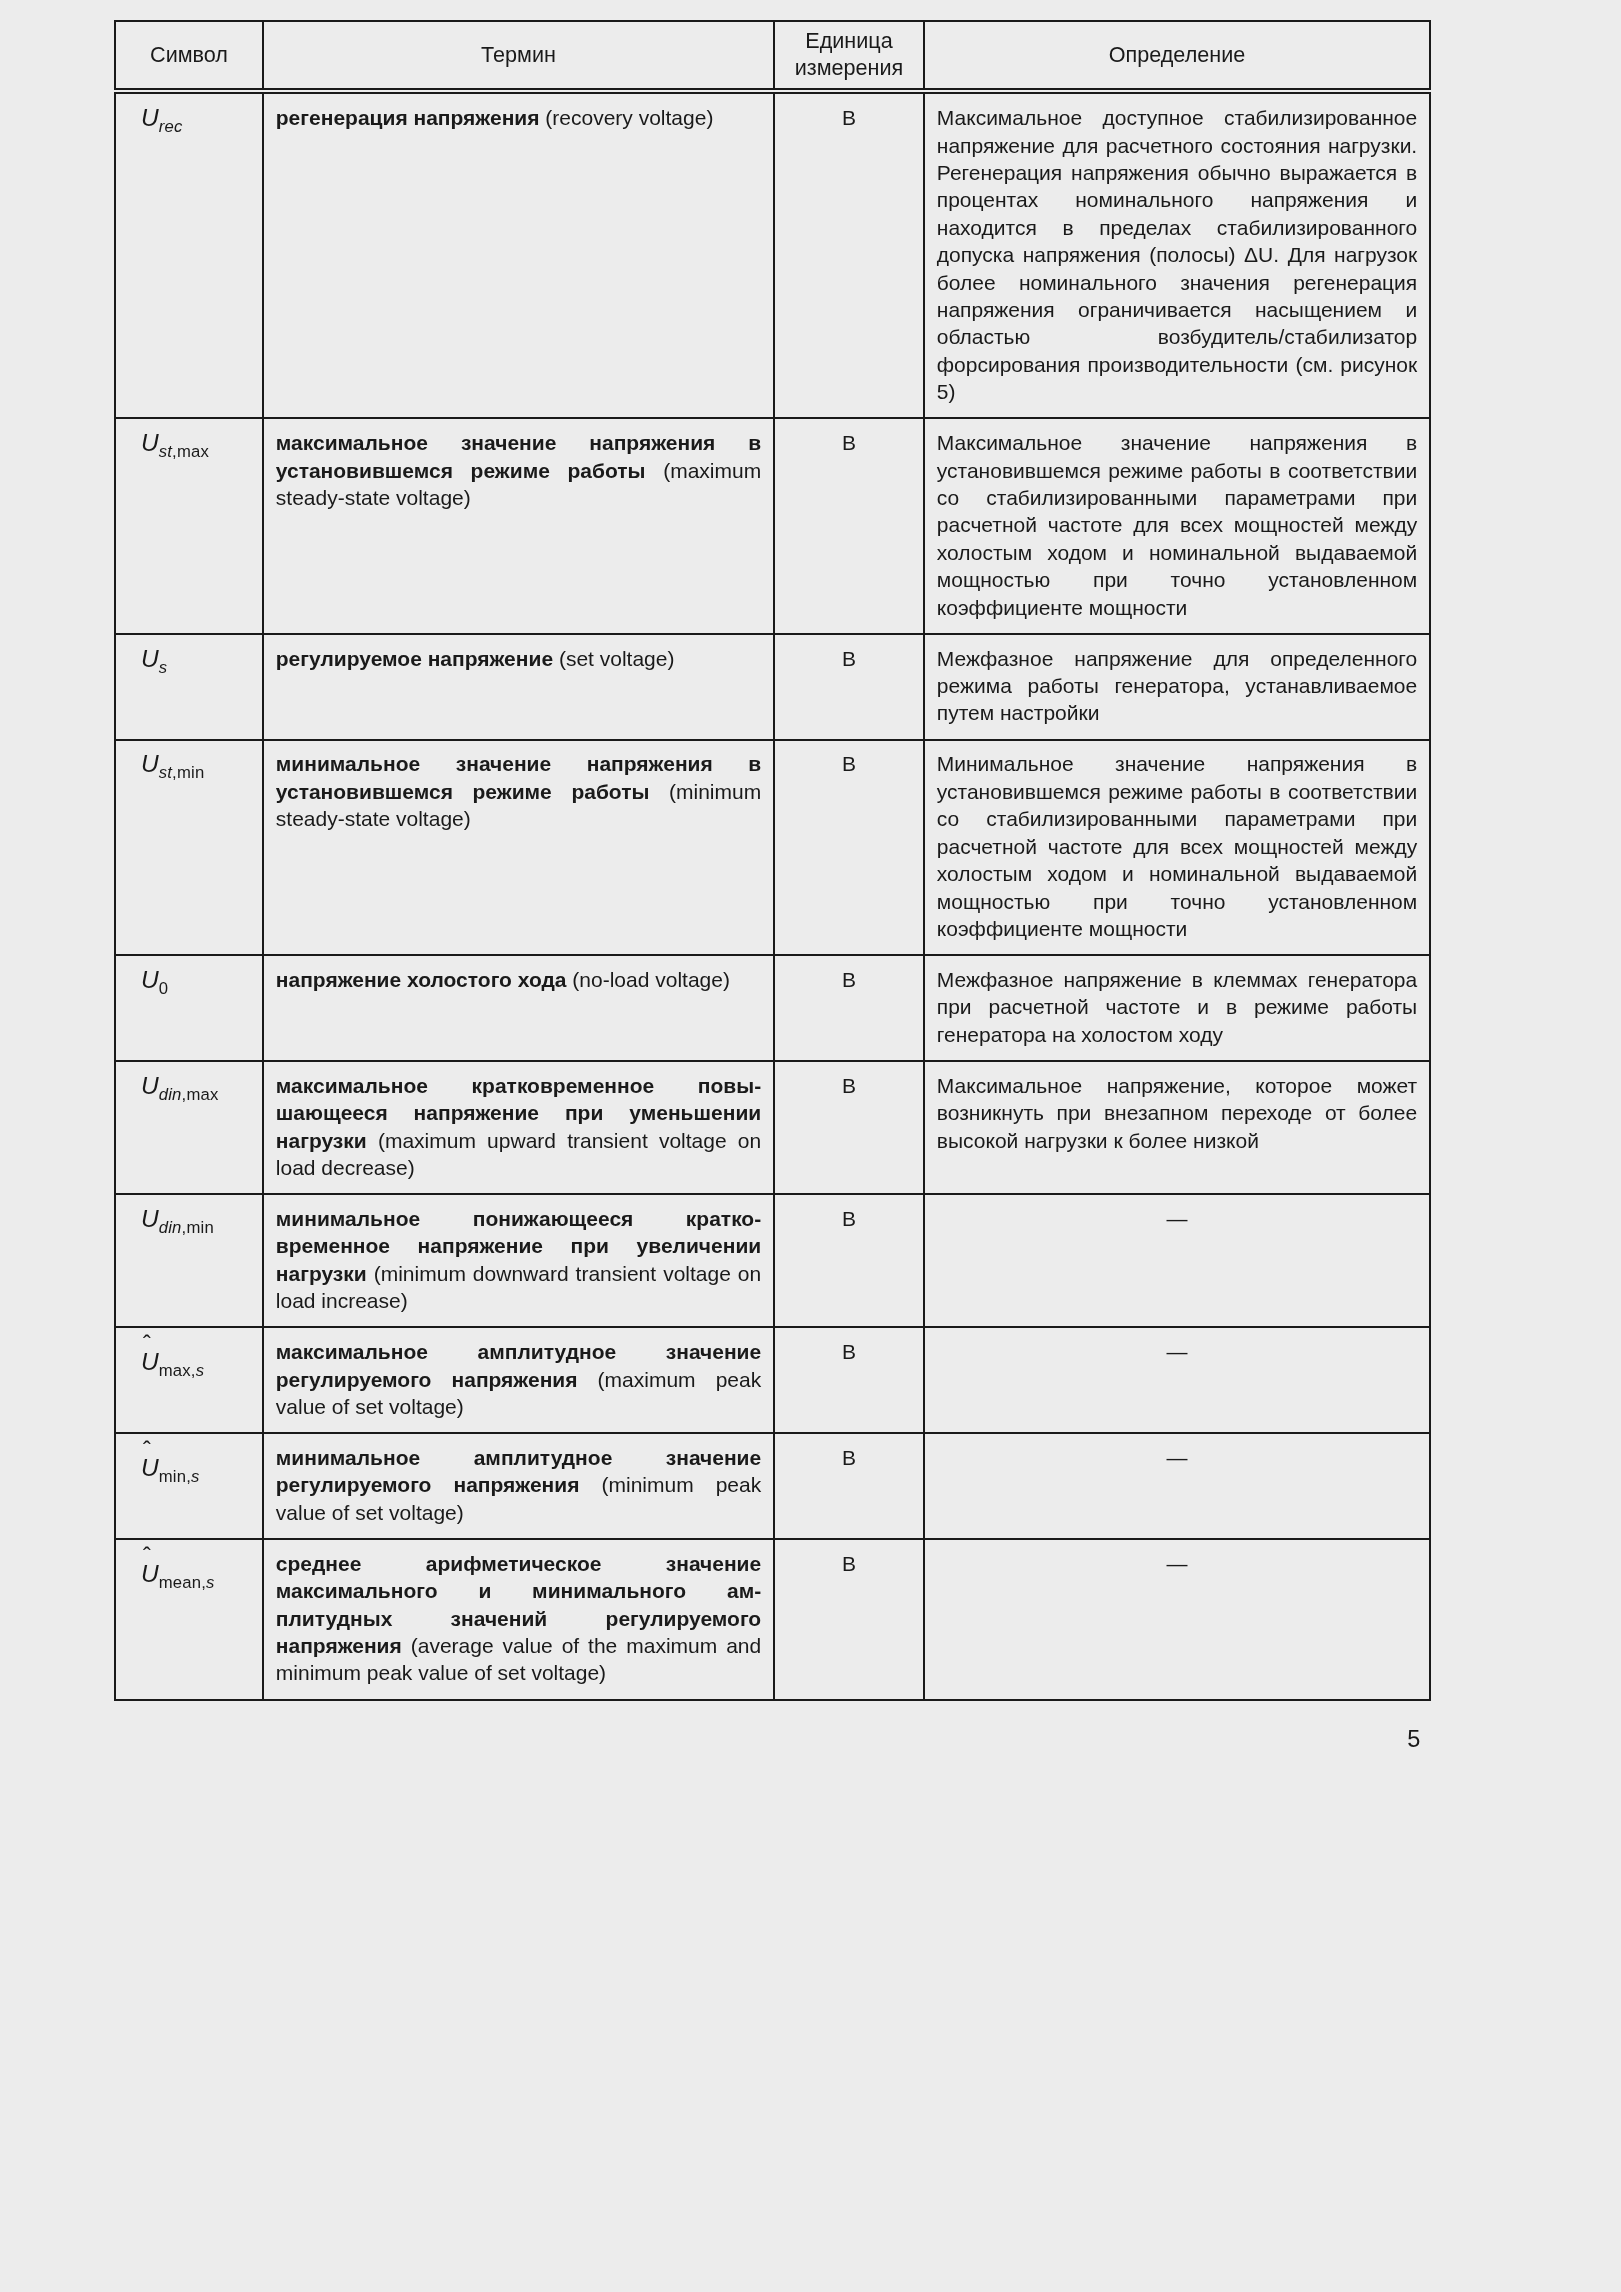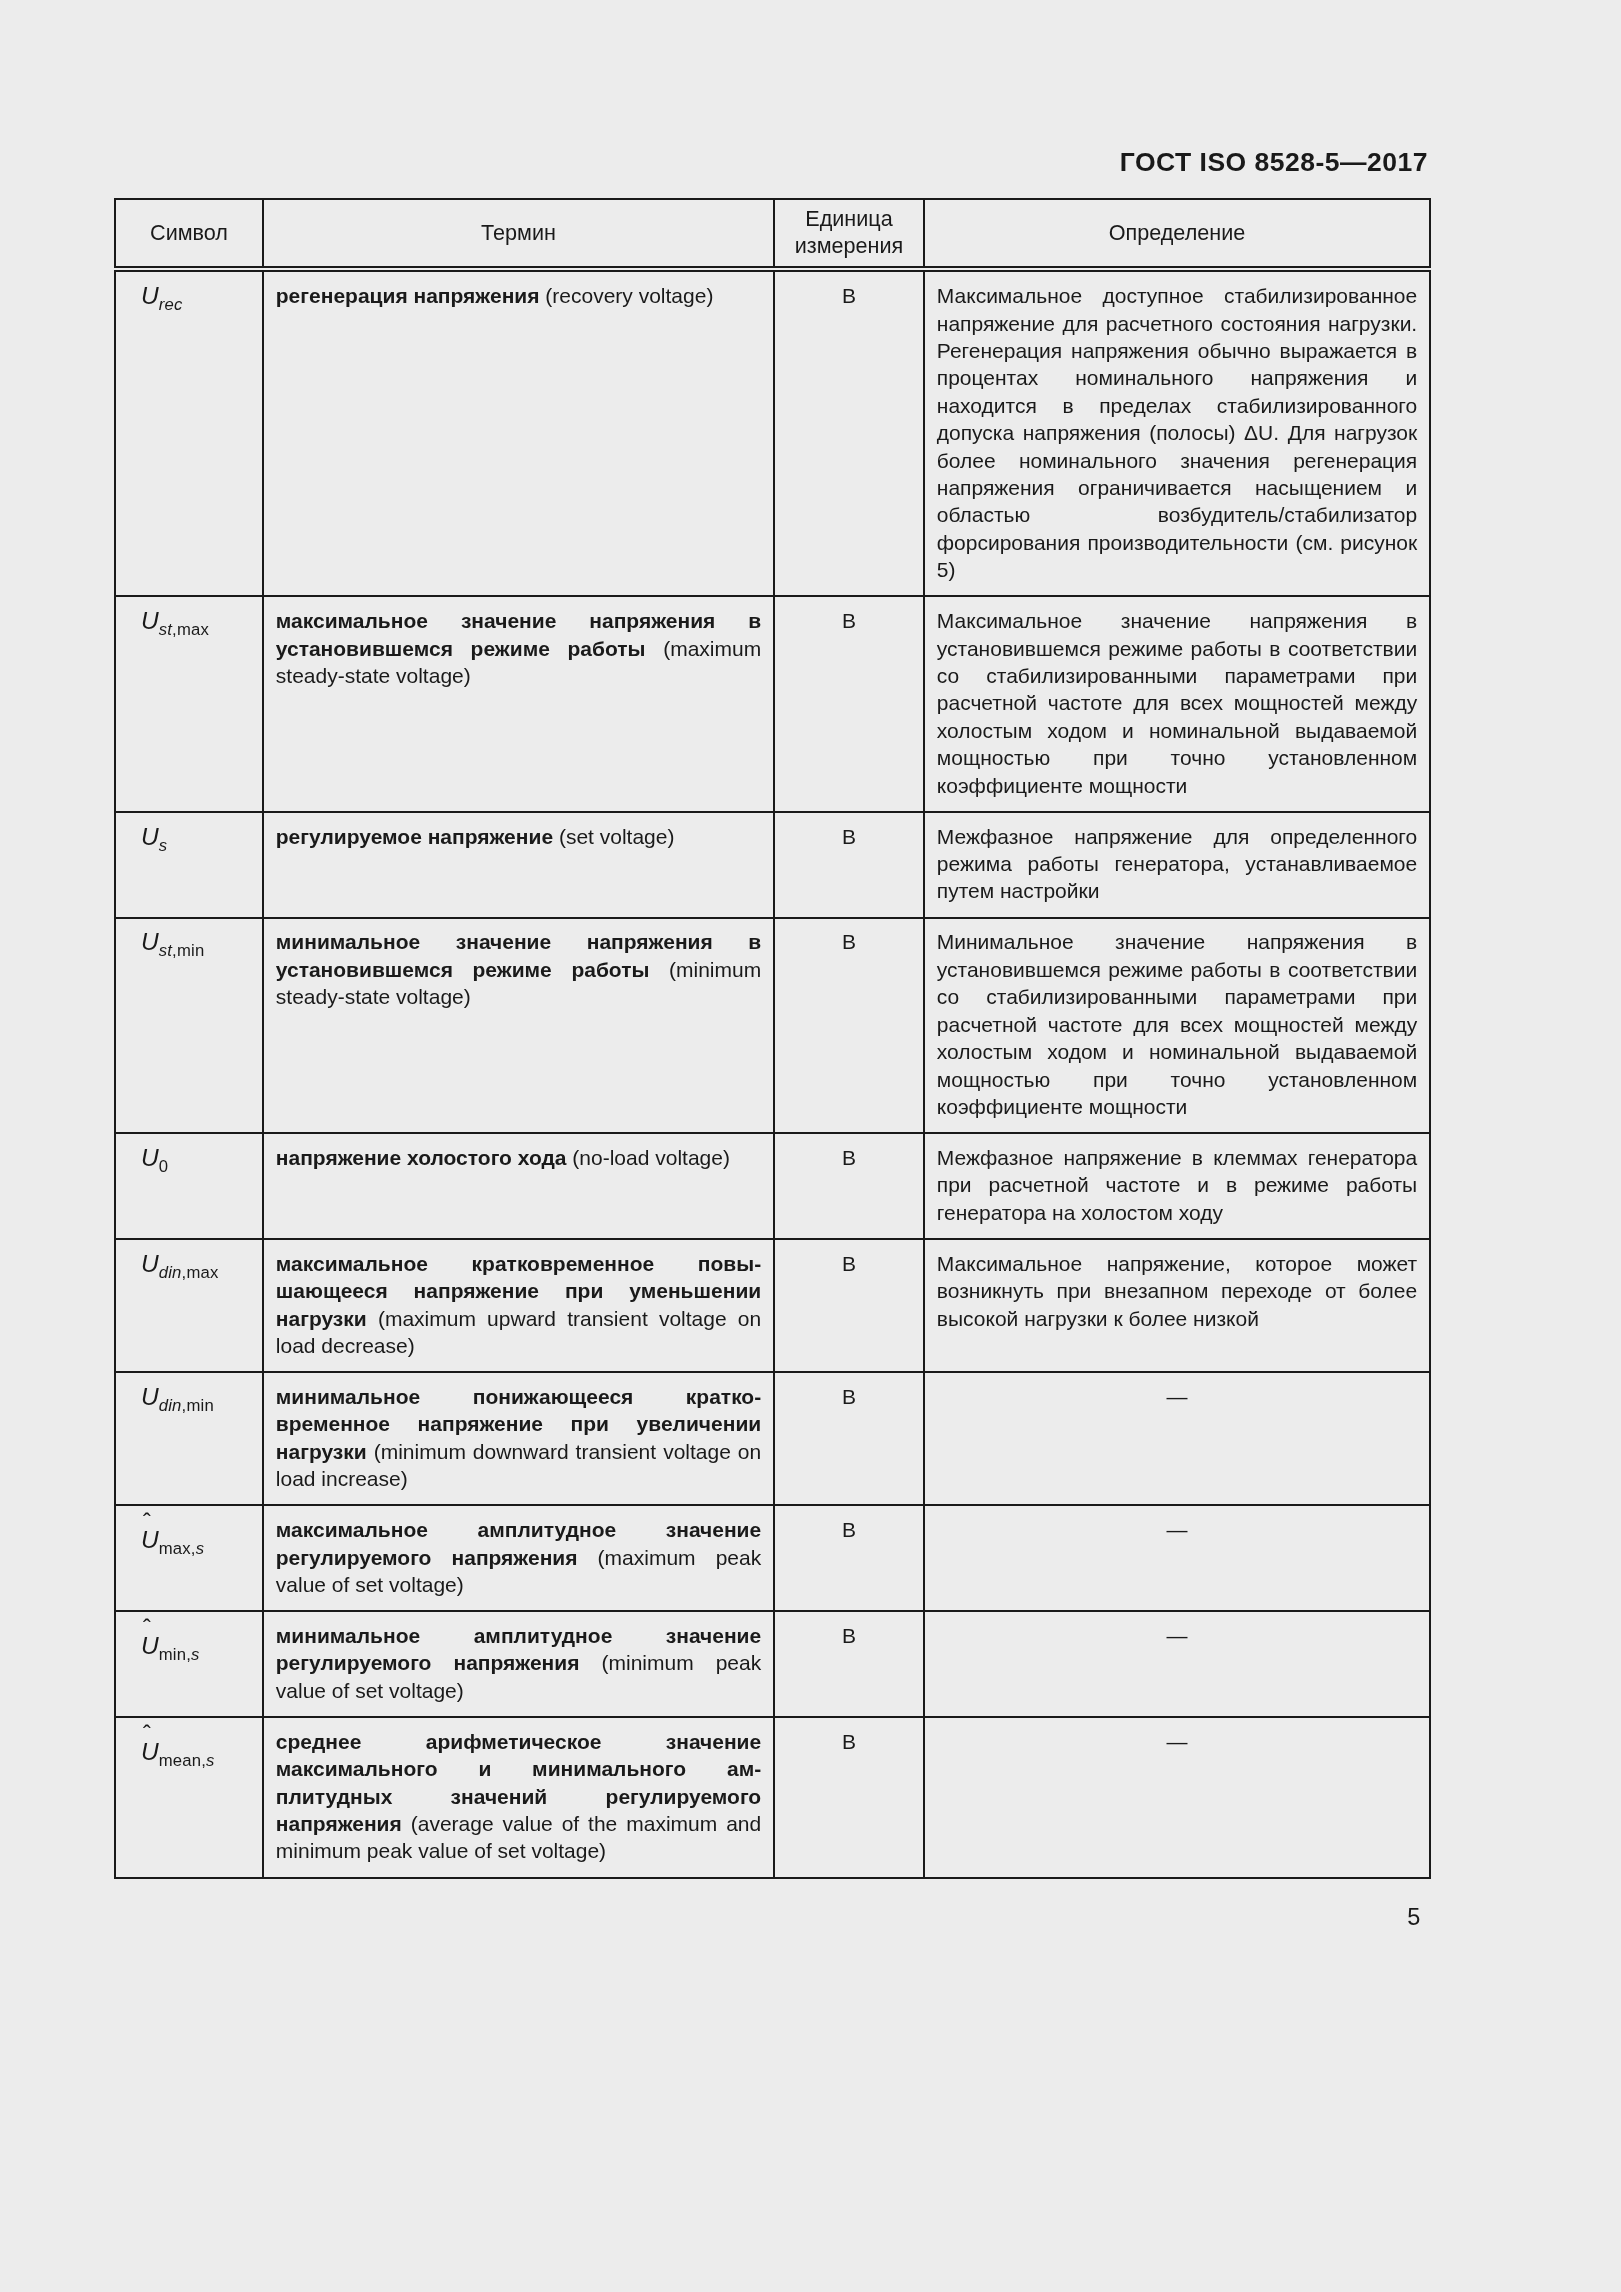--- a/index.html
+++ b/index.html
@@ -76,21 +76,20 @@
     text-align: right;
     font-size: 23.5px;
     padding-right: 7.8px;
   }
 </style>
 </head>
 <body>
 
 <div class="content">
 
-  <div class="doc-header">ГОСТ ISO 8528-5—2017</div>
 
 
   <table class="terms">
     <colgroup>
       <col class="c-symbol">
       <col class="c-term">
       <col class="c-unit">
       <col class="c-def">
     </colgroup>
     <thead>

